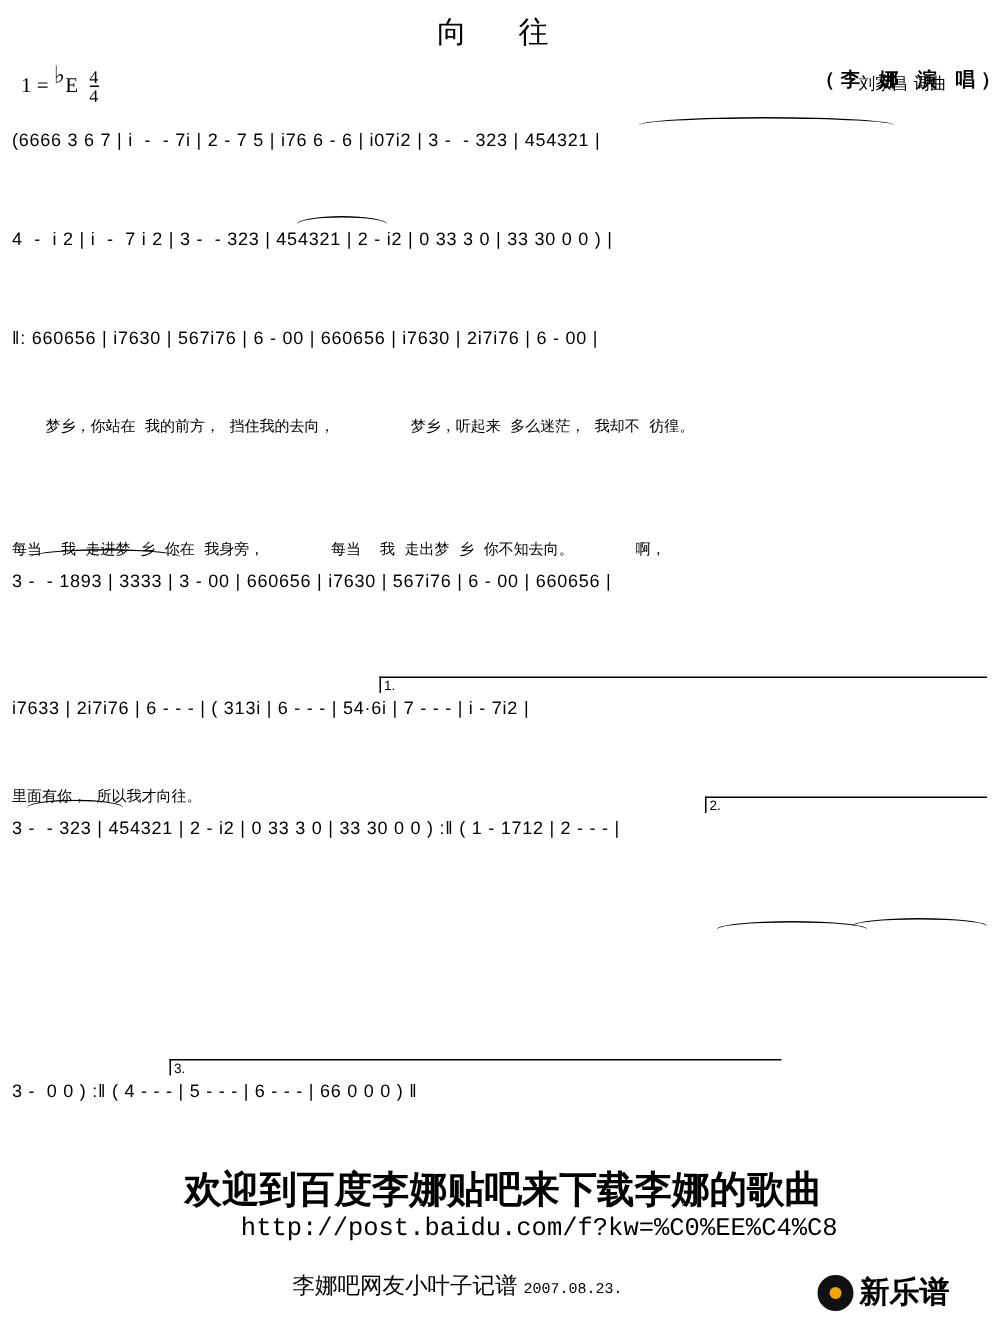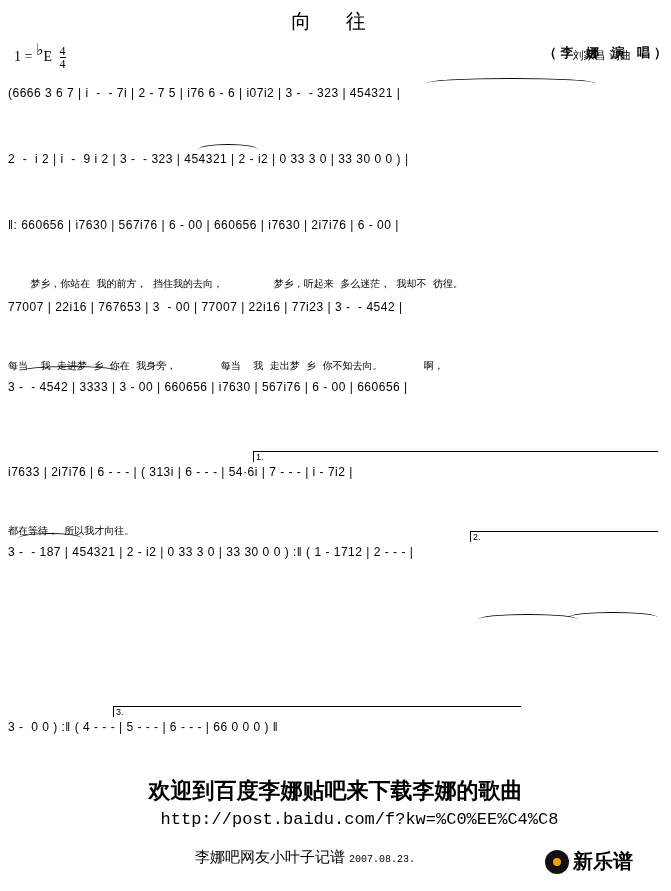--- a/index.html
+++ b/index.html
@@ -11,21 +11,21 @@
     .key .flat { font-size: 16px; vertical-align: 6px; }
     .key .frac { display: inline-block; vertical-align: middle; text-align: center; font-size: 12px; line-height: 12px; margin-left: 4px; }
     .key .frac span { display: block; }
     .key .frac span.top { border-bottom: 1px solid #000; }
     .credit { right: 40px; top: 48px; font-size: 11px; font-family: "DejaVu Sans", sans-serif; }
     .staff { position: absolute; left: 8px; width: 655px; height: 40px; }
     .notes { position: absolute; left: 0; top: 0; white-space: pre; font-family: "Liberation Sans", sans-serif; font-size: 12px; letter-spacing: 0.5px; }
     .lyrics { position: absolute; left: 0; top: 26px; white-space: pre; font-family: "DejaVu Sans", sans-serif; font-size: 10px; margin-top: 33px; }
     .volta { position: absolute; border-top: 1px solid #000; border-left: 1px solid #000; height: 10px; font-size: 9px; padding-left: 2px; line-height: 10px; }
     .tie { position: absolute; border-top: 1.3px solid #000; border-radius: 50% 50% 0 0; height: 10px; }
-    .banner { left: 0; width: 671px; top: 776px; text-align: center; font-family: "DejaVu Serif", serif; font-weight: bold; font-size: 22px; }
+    .banner { left: 0; width: 671px; top: 776px; text-align: center; font-family: "DejaVu Serif", serif; font-weight: bold; font-size: 25px; }
     .url { left: 0; width: 671px; top: 810px; text-align: center; font-family: "Liberation Mono", monospace; font-size: 17px; margin-left: 24px; }
     .footer { left: 195px; top: 848px; font-family: "DejaVu Serif", serif; font-size: 15px; }
     .footer .date { font-family: "Liberation Mono", monospace; font-size: 10px; margin-left: 4px; text-align: center; }
     .logo { left: 545px; top: 848px; display: flex; align-items: center; gap: 4px; }
     .disc { width: 24px; height: 24px; border-radius: 50%; background: #111; position: relative; }
     .disc::after { content: ""; position: absolute; left: 8px; top: 8px; width: 8px; height: 8px; border-radius: 50%; background: #f0a500; }
     .logo-text { font-family: "DejaVu Sans", sans-serif; font-weight: bold; font-size: 20px; }
   </style>
 </head>
 <body>
@@ -40,42 +40,41 @@
     <span>4</span>
   </span>
 </div>
 <div class="abs credit">刘家昌  词曲</div>
 
 <div class="staff" style="top:86px">
   <div class="notes">(6666 3 6 7 | i  -  - 7i | 2 - 7 5 | i76 6 - 6 | i07i2 | 3 -  - 323 | 454321 |</div>
   <div class="tie" style="left:418px;top:-8px;width:170px;"></div>
 </div>
 <div class="staff" style="top:152px">
-  <div class="notes">2  -  i 2 | i  -  9 i 2 | 3 -  - 323 | 454321 | 2 - i2 | 0 33 3 0 | 33 30 0 0 ) |</div>
+  <div class="notes">4  -  i 2 | i  -  7 i 2 | 3 -  - 323 | 454321 | 2 - i2 | 0 33 3 0 | 33 30 0 0 ) |</div>
   <div class="tie" style="left:190px;top:-8px;width:60px;"></div>
 </div>
 <div class="staff" style="top:218px">
   <div class="notes">‖: 660656 | i7630 | 567i76 | 6 - 00 | 660656 | i7630 | 2i7i76 | 6 - 00 |</div>
   <div class="lyrics">       梦乡，你站在  我的前方，  挡住我的去向，                梦乡，听起来  多么迷茫，  我却不  彷徨。</div>
 </div>
 <div class="staff" style="top:300px">
-  <div class="notes">77007 | 22i16 | 767653 | 3  - 00 | 77007 | 22i16 | 77i23 | 3 -  - 4542 |</div>
   <div class="lyrics">每当    我  走进梦  乡  你在  我身旁，              每当    我  走出梦  乡  你不知去向。             啊，</div>
 </div>
 <div class="staff" style="top:380px">
-  <div class="notes">3 -  - 4542 | 3333 | 3 - 00 | 660656 | i7630 | 567i76 | 6 - 00 | 660656 |</div>
+  <div class="notes">3 -  - 1893 | 3333 | 3 - 00 | 660656 | i7630 | 567i76 | 6 - 00 | 660656 |</div>
   <div class="tie" style="left:12px;top:-14px;width:100px;"></div>
 </div>
 <div class="staff" style="top:465px">
   <div class="notes">i7633 | 2i7i76 | 6 - - - | ( 313i | 6 - - - | 54·6i | 7 - - - | i - 7i2 |</div>
-  <div class="lyrics">都在等待，  所以我才向往。</div>
+  <div class="lyrics">里面有你，  所以我才向往。</div>
   <div class="volta" style="left:245px;top:-14px;width:402px;">1.</div>
 </div>
 <div class="staff" style="top:545px">
-  <div class="notes">3 -  - 187 | 454321 | 2 - i2 | 0 33 3 0 | 33 30 0 0 ) :‖ ( 1 - 1712 | 2 - - - |</div>
+  <div class="notes">3 -  - 323 | 454321 | 2 - i2 | 0 33 3 0 | 33 30 0 0 ) :‖ ( 1 - 1712 | 2 - - - |</div>
   <div class="tie" style="left:10px;top:-12px;width:64px;"></div>
   <div class="volta" style="left:462px;top:-14px;width:185px;">2.</div>
 </div>
 <div class="staff" style="top:630px">
   <div class="tie" style="left:470px;top:-16px;width:100px;"></div>
   <div class="tie" style="left:560px;top:-18px;width:90px;"></div>
 </div>
 <div class="staff" style="top:720px">
   <div class="notes">3 -  0 0 ) :‖ ( 4 - - - | 5 - - - | 6 - - - | 66 0 0 0 ) ‖</div>
   <div class="volta" style="left:105px;top:-14px;width:405px;">3.</div>

